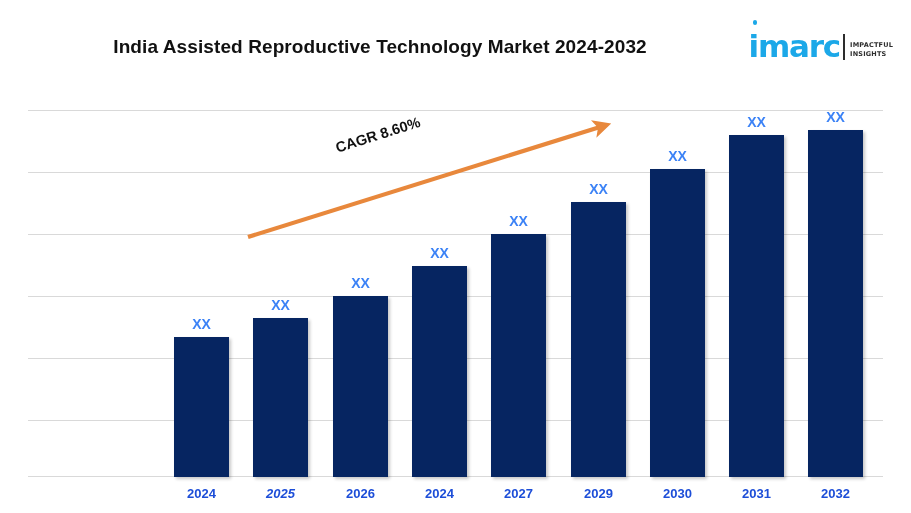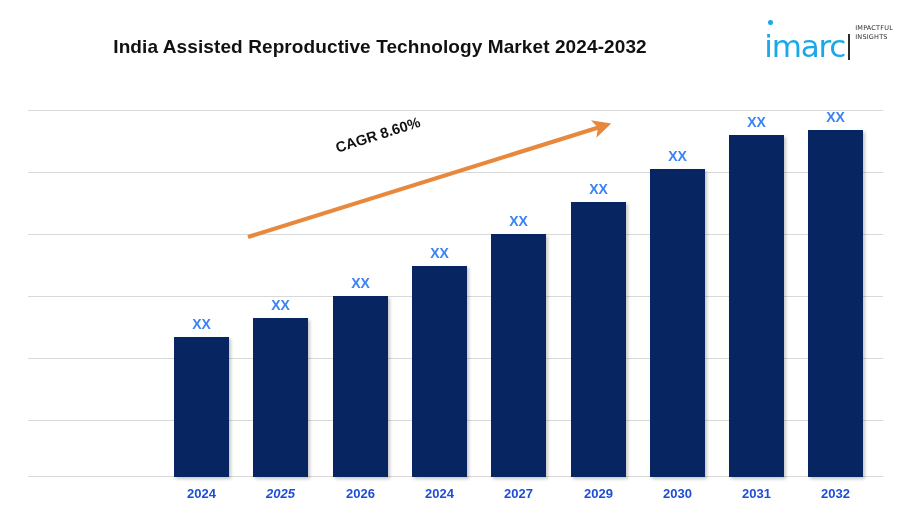--- a/index.html
+++ b/index.html
@@ -34,21 +34,21 @@
     position: absolute;
     right: 18px;
     top: 16px;
     display: flex;
     align-items: flex-end;
     height: 46px;
   }
   #logo-wordmark {
     position: relative;
     font-size: 31px;
-    font-weight: normal;
+    font-weight: bold;
     color: #1CA8E8;
     letter-spacing: -1.2px;
     line-height: 1;
     font-family: "DejaVu Sans", sans-serif;
   }
   #logo-dot {
     position: absolute;
     left: 4px;
     top: -11px;
     width: 4.5px;
@@ -57,25 +57,25 @@
     background: #1CA8E8;
   }
   #logo-divider {
     width: 2px;
     height: 26px;
     background: #2d2d2d;
     margin: 0 5px 2px 3px;
   }
   #logo-tagline {
     font-size: 6.5px;
-    font-weight: normal;
+    font-weight: bold;
     line-height: 9px;
     color: #2d2d2d;
     letter-spacing: 0.2px;
-    margin-bottom: 20px;
+    margin-bottom: 3px;
     font-family: "DejaVu Sans", sans-serif;
   }
 
   
   #plot-area {
     position: absolute;
     left: 28px;
     top: 110px;
     width: 855px;
     height: 367px;

